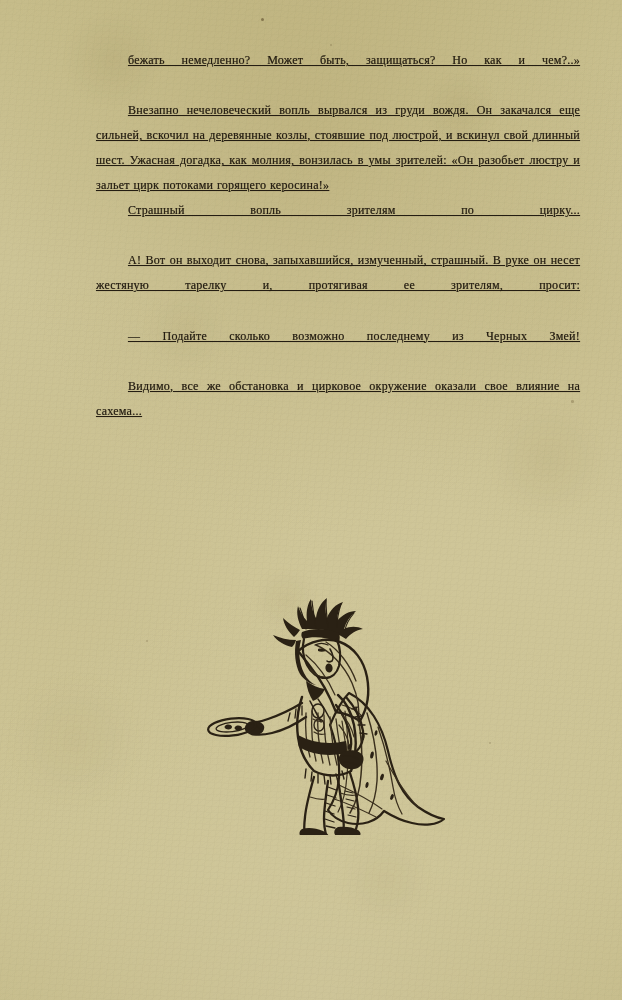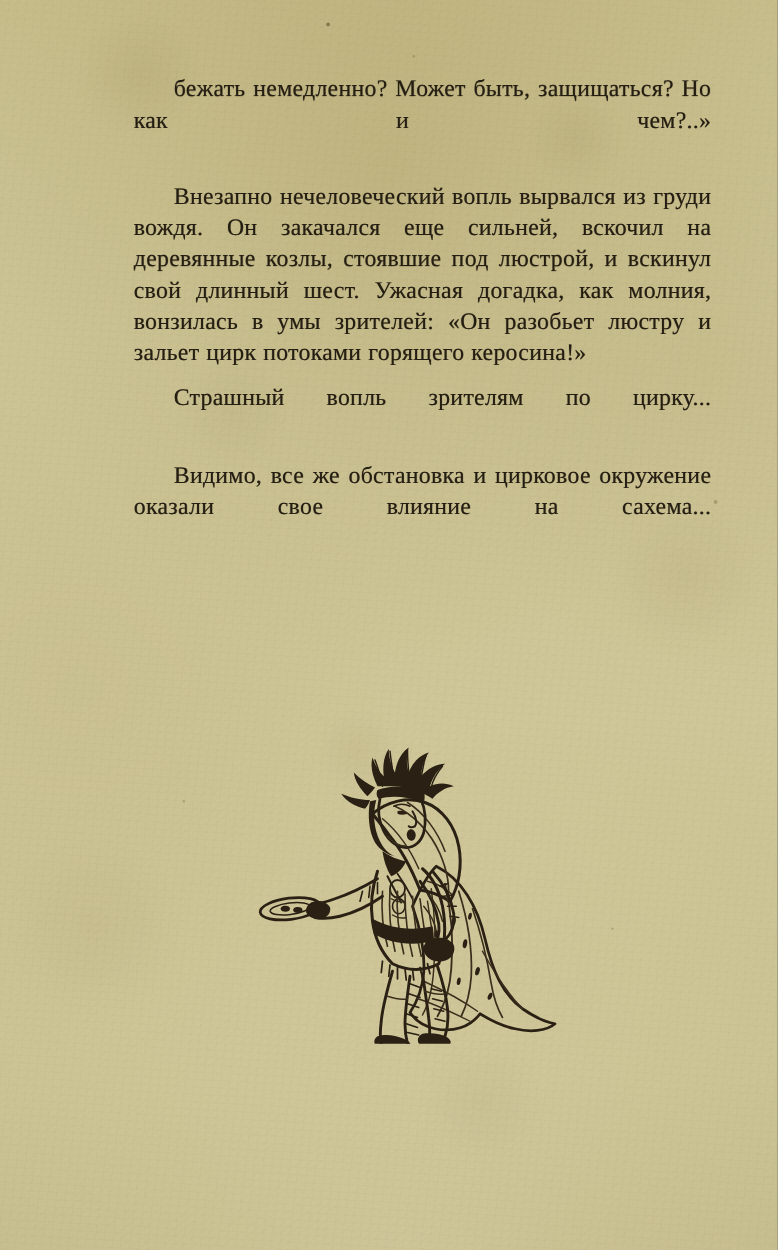--- a/index.html
+++ b/index.html
@@ -64,32 +64,33 @@
 
   
   .textblock {
     position: absolute;
     left: 96px;
     top: 48px;
     width: 484px;
   }
 
   p.para {
-    margin: 11px;
-    font-size: 19px;
+    margin: 0;
+    font-size: 12px;
     line-height: 25.05px;
     color: #241d12;
     text-align: justify;
     text-indent: 32px;
     letter-spacing: 0.25px;
     word-spacing: 0.5px;
     text-shadow:
        0.35px 0 0 rgba(36,29,18,0.30),
       -0.35px 0 0 rgba(36,29,18,0.20),
        0 0.35px 0 rgba(60,48,28,0.18);
+    text-decoration: underline;
   }
   p.para.dash     { text-indent: 32px; }
   p.para.last::after,
   p.para.tailfree::after {
     content: "";
     display: inline-block;
     width: 100%;
   }
 
   
@@ -117,20 +118,22 @@
   <div class="speck" style="left:261px; top:18px;  width:3px;  height:3px;"></div>
   <div class="speck" style="left:330px; top:44px;  width:2px;  height:2px;  opacity:.45;"></div>
   <div class="speck" style="left:571px; top:400px; width:2.5px;height:2.5px;opacity:.5;"></div>
   <div class="speck" style="left:146px; top:640px; width:2px;  height:2px;  opacity:.4;"></div>
   <div class="speck" style="left:489px; top:742px; width:2px;  height:2px;  opacity:.4;"></div>
 
   <div class="textblock">
     <p class="para tailfree">бежать немедленно? Может быть, защищаться? Но как и чем?..»</p>
     <p class="para">Внезапно нечеловеческий вопль вырвался из груди вождя. Он закачался еще сильней, вскочил на деревянные козлы, стоявшие под люстрой, и вскинул свой длинный шест. Ужасная догадка, как молния, вонзилась в умы зрителей: «Он разобьет люстру и зальет цирк потоками горящего керосина!»</p>
     <p class="para tailfree">Страшный вопль зрителям по цирку...</p>
+    <p class="para tailfree">А! Вот он выходит снова, запыхавшийся, измученный, страшный. В руке он несет жестяную тарелку и, протягивая ее зрителям, просит:</p>
+    <p class="para dash tailfree">— Подайте сколько возможно последнему из Черных Змей!</p>
     <p class="para tailfree">Видимо, все же обстановка и цирковое окружение оказали свое влияние на сахема...</p>
   </div>
 
   <div class="illustration">
     <svg viewBox="0 0 250 250" xmlns="http://www.w3.org/2000/svg" aria-hidden="true">
 
       <g>
         <path class="ill-line" stroke-width="2.2" d="M143,108 C163,118 176,140 182,166 C188,192 196,210 212,222
                  C222,229 232,233 238,234 C231,240 218,241 206,238
                  C196,236 186,231 178,226 C170,237 156,241 142,238

